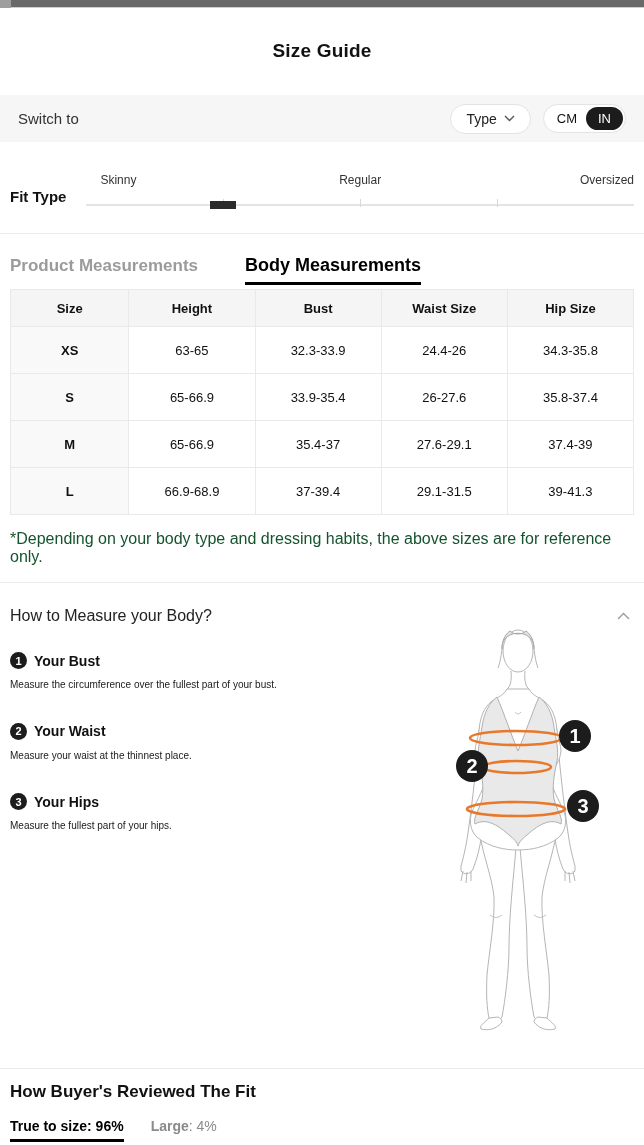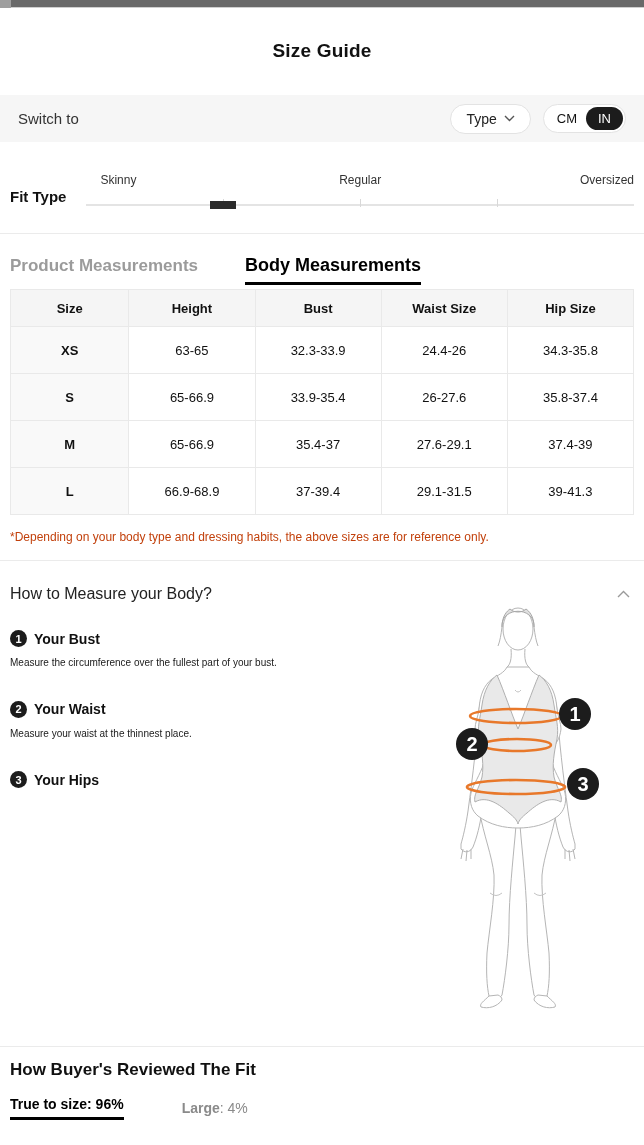--- a/index.html
+++ b/index.html
@@ -41,21 +41,21 @@
   .tab.inactive { color:#9b9b9b; font-size:17px; padding-bottom:9px; }
   .tab.active { color:#000; font-size:18px; border-bottom:3px solid #000; padding-bottom:6px; }
 
   table { margin:4px 10px 0; width:624px; border-collapse:collapse; table-layout:fixed; }
   th, td { border:1px solid #e9e9e9; text-align:center; font-size:13px; color:#111; }
   th { background:#f5f5f5; font-weight:bold; height:37px; }
   th:first-child { width:19%; }
   td { height:47px; background:#fff; }
   td.size-col { background:#f9f9f9; font-weight:bold; }
 
-  .table-note { margin:15px 10px 0; font-size:12px; color:#c2410c; }
+  .table-note { margin:15px 10px 0; font-size:16px; color:#14532d; }
 
   .measure-section { position:relative; margin-top:14px; padding:0 10px; height:455px; }
   .measure-header { display:flex; justify-content:space-between; align-items:center; padding-top:10px; }
   .measure-title { font-size:16px; color:#222; }
   .chevron-btn { background:none; border:none; cursor:pointer; padding:4px; line-height:0; }
   .steps { margin-top:27px; width:380px; position:relative; z-index:2; }
   .step { margin-bottom:30px; }
   .step-head { display:flex; align-items:center; gap:7px; }
   .badge { width:17px; height:17px; border-radius:50%; background:var(--badge); color:#fff; font-size:11px; font-weight:bold; display:flex; align-items:center; justify-content:center; flex:0 0 auto; }
   .step-title { font-size:14px; font-weight:bold; color:#111; }
@@ -65,21 +65,21 @@
   .nofill { fill:none; stroke:#b5b5b5; stroke-width:1; }
   .hint { fill:none; stroke:#c4c4c4; stroke-width:1; }
   .hair { fill:#e0e0e0; stroke:#a8a8a8; stroke-width:1; }
   .suit { fill:#e9e9e9; stroke:#b0b0b0; stroke-width:1; }
   .measure-line { fill:none; stroke:var(--accent); stroke-width:2.6; }
   .num-circle { fill:var(--badge); }
   .num-text { fill:#fff; font-size:20px; font-weight:bold; font-family:"Liberation Sans", sans-serif; text-anchor:middle; }
 
   .review { padding:0 10px; }
   .review-title { margin-top:13px; font-size:17px; font-weight:bold; color:#111; }
-  .stats { display:flex; gap:58px; margin-top:16px; font-size:14px; align-items:center; }
+  .stats { display:flex; gap:27px; margin-top:16px; font-size:14px; align-items:flex-start; }
   .stat-primary { color:#000; font-weight:bold; border-bottom:3px solid #000; padding-bottom:5px; cursor:pointer; }
   .stat-secondary { color:#8a8a8a; cursor:pointer; }
   .stat-secondary .stat-label { font-weight:bold; }
 </style>
 </head>
 <body>
 
 <div class="topbar">
     <span class="tip"></span>
   </div>
@@ -196,20 +196,21 @@
           <span class="badge">2</span>
           <span class="step-title">Your Waist</span>
         </div>
         <p class="step-desc">Measure your waist at the thinnest place.</p>
       </div>
       <div class="step">
         <div class="step-head">
           <span class="badge">3</span>
           <span class="step-title">Your Hips</span>
         </div>
+        <p class="step-desc">Measure the fullest part of your hips.</p>
       </div>
     </div>
 
   <svg class="figure" viewBox="0 0 210 412">
 
     <path class="outline" d="M71,76 C56,84 47,95 45,112 C43,142 39,178 34,214 C32,228 29,240 27,247 L27,252 C30,256 36,256 39,250 C43,240 46,228 48,214 C52,182 55,150 57,122 C58,106 63,92 73,84 Z"></path>
     <path class="outline" d="M97,76 C112,84 121,95 123,112 C125,142 129,178 134,214 C136,228 139,240 141,247 L141,252 C138,256 132,256 129,250 C125,240 122,228 120,214 C116,182 113,150 111,122 C110,106 105,92 95,84 Z"></path>
     <path class="nofill" d="M29,252 L27,262 M33,253 L32,264 M37,252 L37,262"></path>
     <path class="nofill" d="M139,252 L141,262 M135,253 L136,264 M131,252 L131,262"></path>
 

